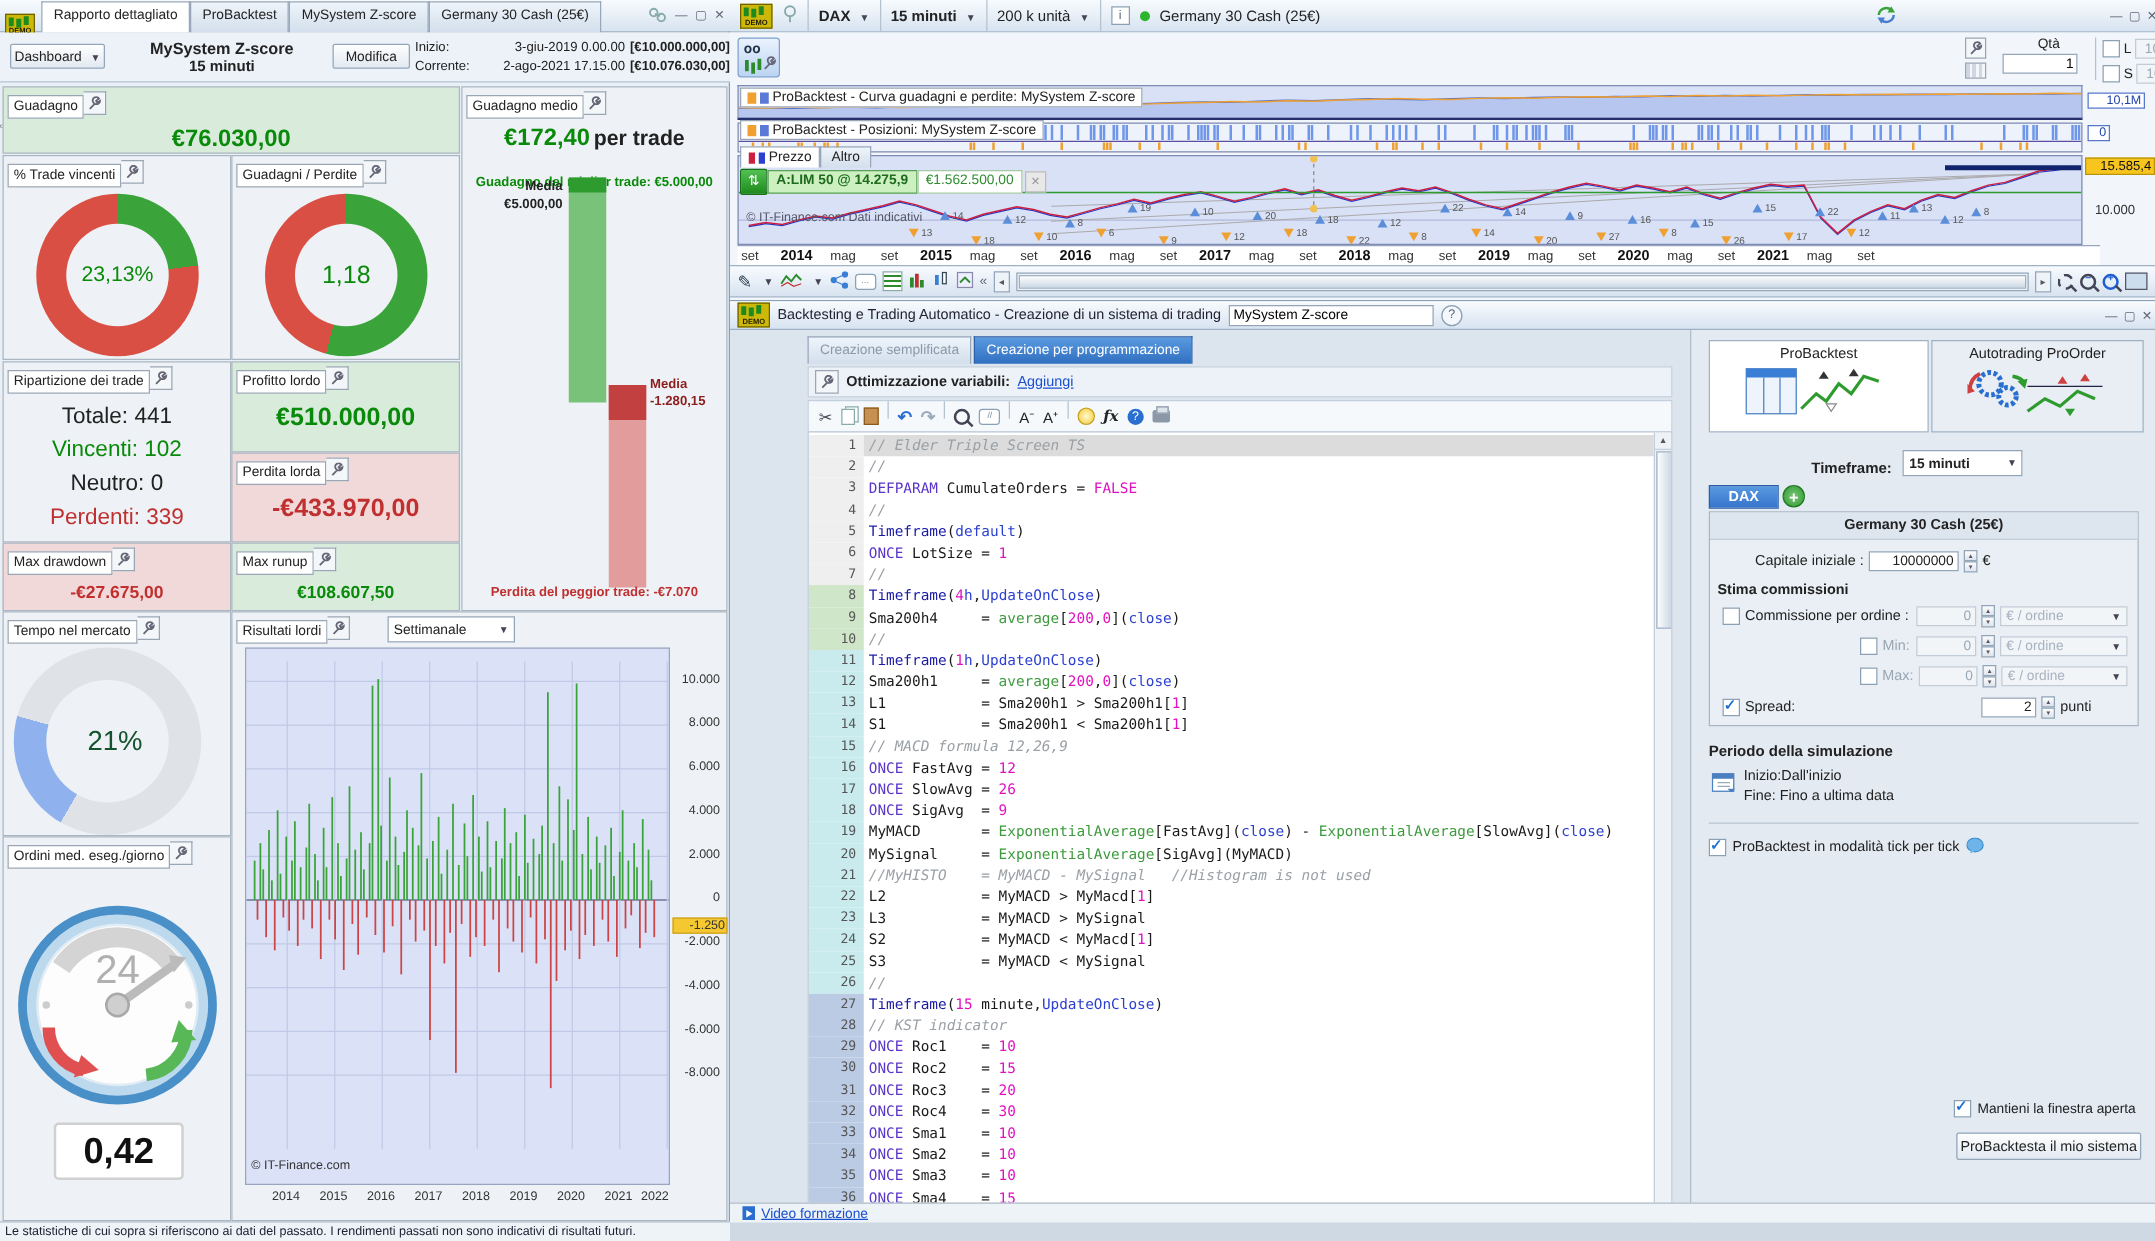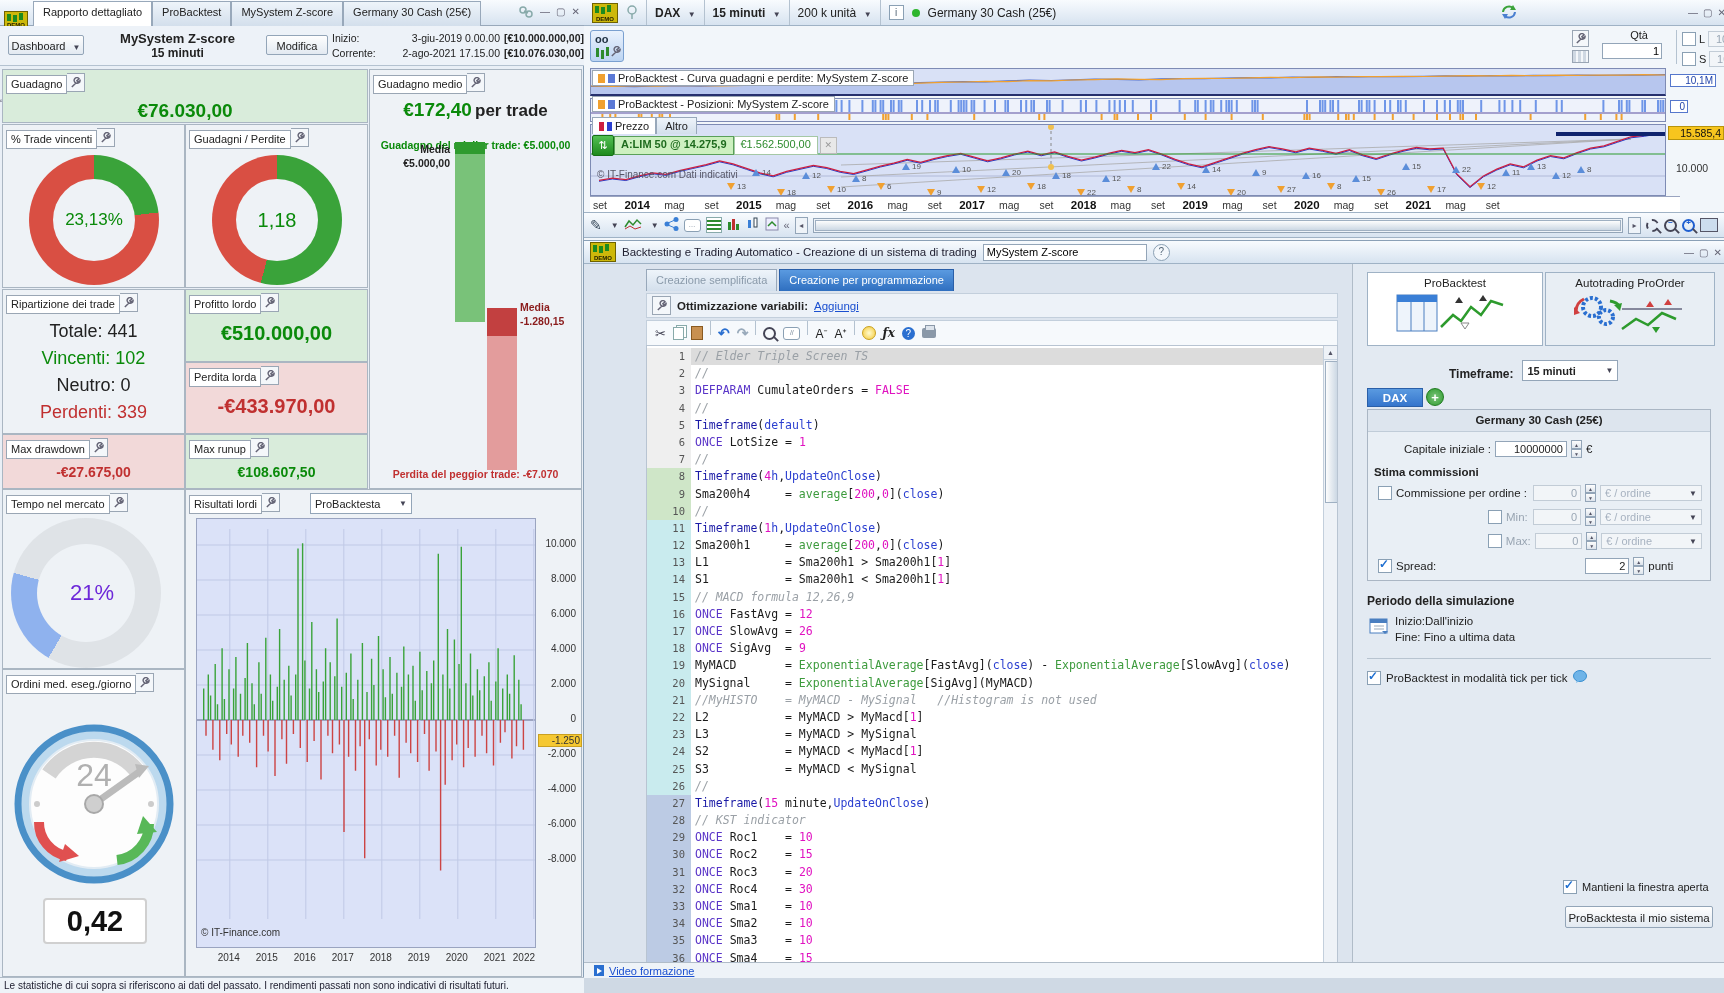--- a/index.html
+++ b/index.html
@@ -183,21 +183,21 @@
   </div>
 
   <div class="abs panel" style="left:2px;top:489px;width:183px;height:180px">
     <span class="chipL" style="margin:3px 0 0 3px">Tempo nel mercato</span><span class="wrbox wrench" style="margin-top:3px">
         <svg width="11" height="11" viewBox="0 0 12 12">
           <path d="M2,11 L6.5,6.5 M6.5,6.5 a3,3 0 1 1 3.5,-4.5 l-2.5,2 1,1.5 2.5,-1.5 a3,3 0 0 1 -4.5,2.5" stroke="#667" stroke-width="1.6" fill="none"></path>
         </svg>
       </span>
     <div class="donut" id="donut-tm" style="position: absolute; left: 8px; top: 28px; width: 150px; height: 150px; background: conic-gradient(from 210deg, rgb(143, 178, 238) 0deg, rgb(143, 178, 238) 21%, rgb(223, 227, 231) 21%, rgb(223, 227, 231) 100%);">
       <div class="hole" style="left:26px;top:26px;width:98px;height:98px;background:#eef2f6">
-        <span style="font-size:22px;color:#6d28d9;margin-left:12px">21%</span>
+        <span style="font-size:22px;color:#14532d;margin-left:12px">21%</span>
       </div>
     </div>
   </div>
 
   <div class="abs panel" style="left:369px;top:69px;width:213px;height:420px">
     <span class="chipL" style="margin:3px 0 0 3px">Guadagno medio</span><span class="wrbox wrench" style="margin-top:3px">
         <svg width="11" height="11" viewBox="0 0 12 12">
           <path d="M2,11 L6.5,6.5 M6.5,6.5 a3,3 0 1 1 3.5,-4.5 l-2.5,2 1,1.5 2.5,-1.5 a3,3 0 0 1 -4.5,2.5" stroke="#667" stroke-width="1.6" fill="none"></path>
         </svg>
       </span>
@@ -223,21 +223,21 @@
     <div class="red" style="position:absolute;left:0;right:0;top:398px;text-align:center;font-size:10.5px;font-weight:bold">Perdita del peggior trade: -€7.070</div>
   </div>
 
   <div class="abs panel" style="left:185px;top:489px;width:397px;height:488px">
     <span class="chipL" style="margin:3px 0 0 3px">Risultati lordi</span><span class="wrbox wrench" style="margin-top:3px">
         <svg width="11" height="11" viewBox="0 0 12 12">
           <path d="M2,11 L6.5,6.5 M6.5,6.5 a3,3 0 1 1 3.5,-4.5 l-2.5,2 1,1.5 2.5,-1.5 a3,3 0 0 1 -4.5,2.5" stroke="#667" stroke-width="1.6" fill="none"></path>
         </svg>
       </span>
     <span class="ddl" style="position:absolute;left:124px;top:3px;width:92px;height:17px">
-      <span>ProBacktesta</span>
+      <span>Settimanale</span>
         <span class="caret">▼</span>
     </span>
     <div class="abs" style="left:10px;top:28px;width:340px;height:430px;background:#dbe2f8;border:1px solid #9aa4c0">
       <svg id="weekly-svg" width="338" height="428">
           <line x1="0" x2="338" y1="26" y2="26" stroke="#c0c9e6" stroke-width="1"></line>
           <line x1="0" x2="338" y1="61" y2="61" stroke="#c0c9e6" stroke-width="1"></line>
           <line x1="0" x2="338" y1="96" y2="96" stroke="#c0c9e6" stroke-width="1"></line>
           <line x1="0" x2="338" y1="131" y2="131" stroke="#c0c9e6" stroke-width="1"></line>
           <line x1="0" x2="338" y1="166" y2="166" stroke="#c0c9e6" stroke-width="1"></line>
           <line x1="0" x2="338" y1="201.00000000000003" y2="201.00000000000003" stroke="#8891b0" stroke-width="1.5"></line>

